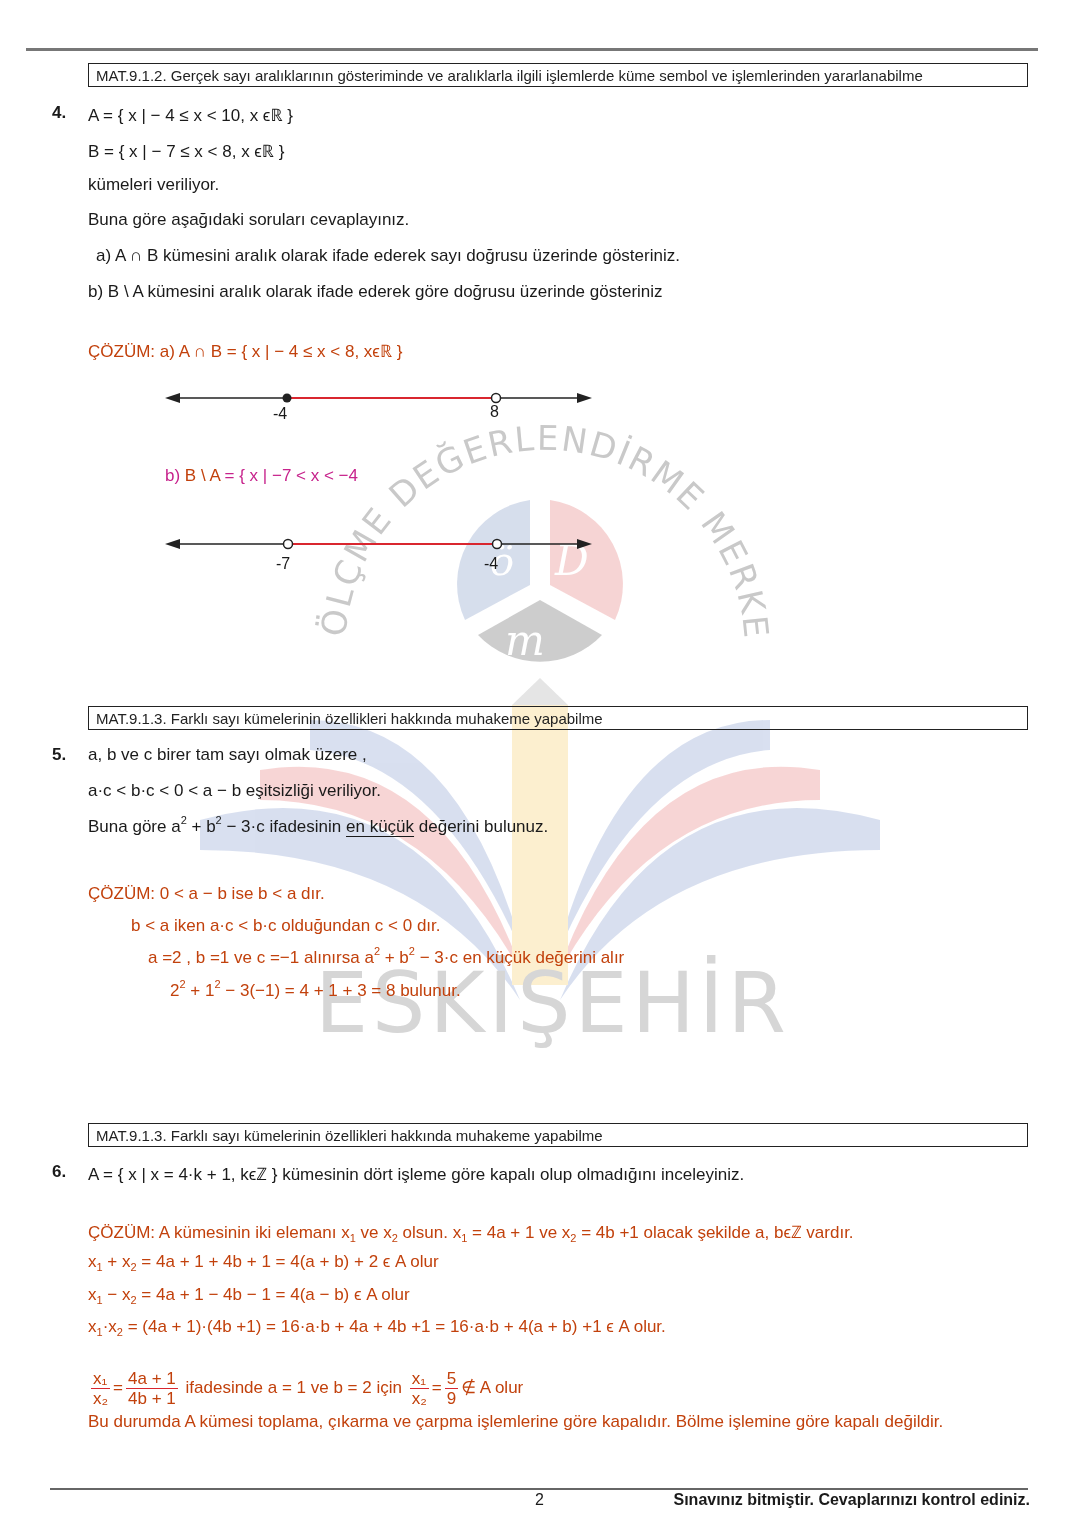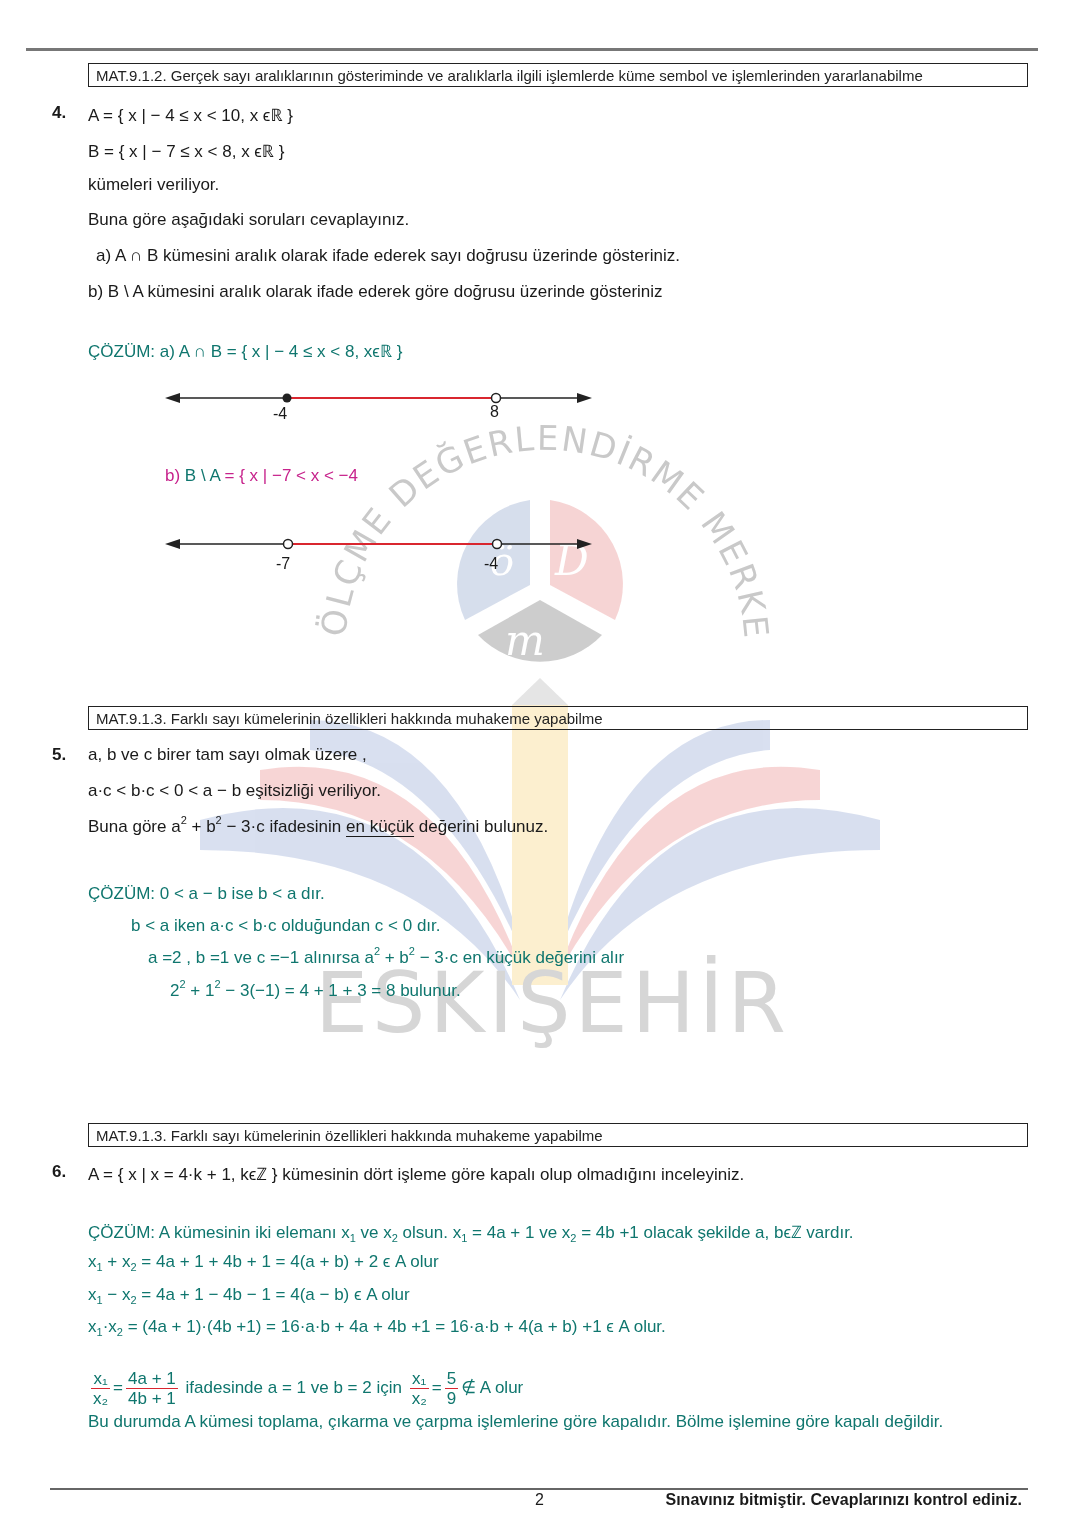--- a/index.html
+++ b/index.html
@@ -6,31 +6,31 @@
   body { width:1080px; height:1527px; position:relative; overflow:hidden;
          font-family:"Liberation Sans", sans-serif; color:#1a1a1a; }
   .abs { position:absolute; }
   .top-rule { left:26px; top:48px; width:1012px; height:3px; background:#777; }
   .bottom-rule { left:50px; top:1488px; width:978px; height:2px; background:#666; }
   .outcome { position:absolute; left:88px; width:940px; height:24px; border:1.5px solid #222;
              font-size:15px; line-height:24px; padding-left:7px; box-sizing:border-box; color:#222; }
   .qnum { position:absolute; left:52px; font-weight:bold; font-size:17px; }
   .line { position:absolute; font-size:17px; white-space:nowrap; }
   .bold { font-weight:normal; }
-  .red { color:#0f766e; }
+  .red { color:#c2410c; }
   .mag { color:#c7238c; }
   sup { font-size:11px; vertical-align:8px; line-height:0; }
   sub { font-size:11px; vertical-align:-4px; line-height:0; }
   .ul { text-decoration:underline; text-underline-offset:4px;text-align:right; }
-  .frac { display:inline-block; vertical-align:middle; text-align:center; margin:0 3px; }
+  .frac { display:inline-block; vertical-align:middle; margin:0 3px; }
   .frac span { display:block; line-height:19px; padding:0 2px; }
   .frac .num { border-bottom:1.3px solid #d9262f; }
   .watermark { position:absolute; pointer-events:none; }
   .footer-page { left:535px; top:1491px; font-size:16px; }
-  .footer-msg { right:58px; top:1491px; font-size:16px; font-weight:bold; }
+  .footer-msg { right:50px; top:1491px; font-size:16px; font-weight:bold; }
 </style>
 </head>
 <body>
 
 <svg class="watermark" style="left:0;top:0" width="1080" height="1527">
   <defs>
     <path id="arcpath" d="M 345 650 A 200 200 0 1 1 745 650" fill="none"></path>
   </defs>
 
   <g opacity="0.55">

